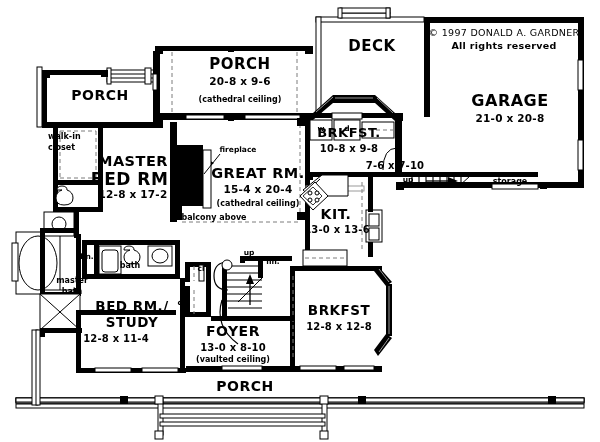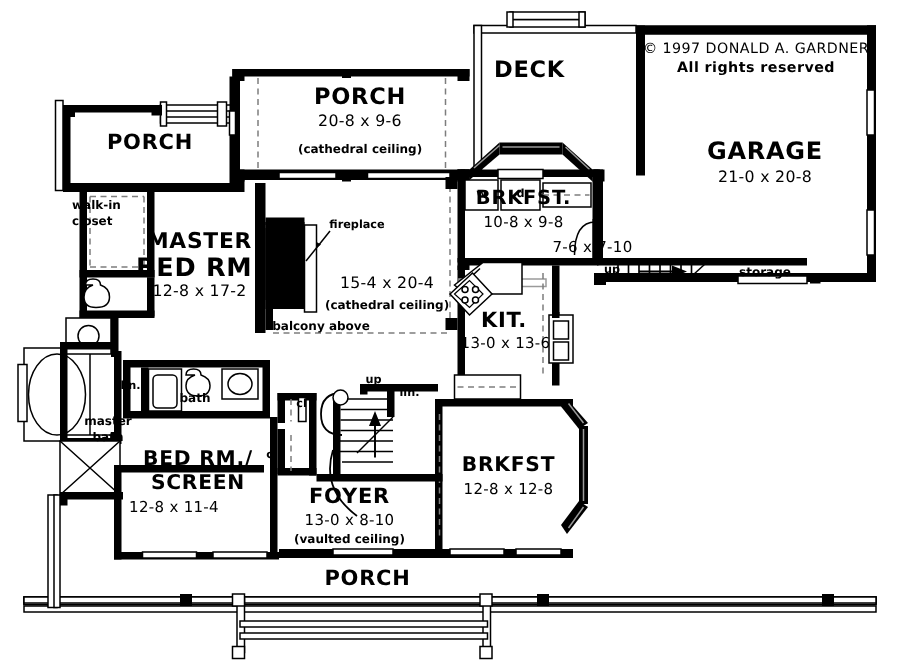--- a/index.html
+++ b/index.html
@@ -1,20 +1,20 @@
 <!DOCTYPE html>
 <html><head>
 <meta charset="utf-8">
 <style>
   html,body{margin:0;padding:0;background:#ffffff;}
   body{font-family:"DejaVu Sans","Liberation Sans",sans-serif;}
   #plan{position:relative;width:600px;height:442px;background:#ffffff;overflow:hidden;}
   .lbl{position:absolute;text-align:center;color:#000;line-height:1.12;white-space:nowrap;}
   .rname{font-weight:700;letter-spacing:.5px;}
-  .rdim{font-weight:400;letter-spacing:.2px;}
+  .rdim{font-weight:700;letter-spacing:.2px;}
   .note{font-weight:700;}
   .tiny{font-weight:700;}
   svg{position:absolute;left:0;top:0;}
   .w{fill:#000;}
   .thin{stroke:#000;fill:none;}
   .grey{stroke:#9a9a9a;fill:none;}
   .dash{stroke:#7d7d7d;fill:none;stroke-dasharray:4 3;stroke-width:1;}
   .fxthin{stroke:#000;fill:#fff;stroke-width:1;}
   .win{fill:#ffffff;stroke:#000;stroke-width:1;}
 </style>
@@ -356,53 +356,54 @@
 
 </svg>
 
 <div class="lbl" style="left:424px;top:28px;width:160px;font-size:9.5px;font-weight:400;letter-spacing:.3px;">© 1997  DONALD A. GARDNER</div>
 <div class="lbl" style="left:424px;top:41px;width:160px;font-size:9.5px;font-weight:700;letter-spacing:.3px;">All rights reserved</div>
 
 <div class="lbl rname" style="left:190px;top:56px;width:100px;font-size:15px;">PORCH</div>
 <div class="lbl rdim" style="left:190px;top:76px;width:100px;font-size:10.5px;">20-8  x  9-6</div>
 <div class="lbl note" style="left:185px;top:96px;width:110px;font-size:8px;">(cathedral  ceiling)</div>
 
-<div class="lbl rname" style="left:303px;top:38px;width:100px;font-size:15px;">DECK</div>
+<div class="lbl rname" style="left:322px;top:38px;width:100px;font-size:15px;">DECK</div>
 
 <div class="lbl rname" style="left:450px;top:92px;width:120px;font-size:16px;">GARAGE</div>
 <div class="lbl rdim" style="left:450px;top:113px;width:120px;font-size:10.5px;">21-0  x  20-8</div>
 
 <div class="lbl rname" style="left:55px;top:88px;width:90px;font-size:14px;">PORCH</div>
 
 <div class="lbl rname" style="left:190px;top:379px;width:110px;font-size:14px;">PORCH</div>
 
 <div class="lbl rname" style="left:88px;top:153px;width:90px;font-size:14.5px;">MASTER</div>
 <div class="lbl rname" style="left:88px;top:170px;width:90px;font-size:17px;">BED RM.</div>
 <div class="lbl rdim" style="left:88px;top:189px;width:90px;font-size:10.5px;">12-8  x  17-2</div>
 
+<div class="lbl rname" style="left:208px;top:165px;width:100px;font-size:14.5px;">GREAT RM.</div>
 <div class="lbl rdim" style="left:208px;top:184px;width:100px;font-size:10.5px;">15-4 x 20-4</div>
 <div class="lbl note" style="left:203px;top:200px;width:110px;font-size:8px;">(cathedral  ceiling)</div>
 
 <div class="lbl rname" style="left:303px;top:126px;width:92px;font-size:13px;">BRKFST.</div>
 <div class="lbl rdim" style="left:303px;top:143px;width:92px;font-size:10px;">10-8  x  9-8</div>
 
 <div class="lbl rdim" style="left:352px;top:160px;width:86px;font-size:10px;">7-6  x  7-10</div>
 
 <div class="lbl rname" style="left:300px;top:207px;width:72px;font-size:14px;">KIT.</div>
 <div class="lbl rdim" style="left:292px;top:224px;width:90px;font-size:10px;">13-0  x  13-6</div>
 
 <div class="lbl rname" style="left:296px;top:303px;width:86px;font-size:13.5px;">BRKFST</div>
 <div class="lbl rdim" style="left:296px;top:321px;width:86px;font-size:10px;">12-8  x  12-8</div>
 
 <div class="lbl rname" style="left:185px;top:324px;width:96px;font-size:14px;">FOYER</div>
 <div class="lbl rdim" style="left:185px;top:342px;width:96px;font-size:10px;">13-0  x  8-10</div>
 <div class="lbl note" style="left:182px;top:356px;width:102px;font-size:8px;">(vaulted  ceiling)</div>
 
 <div class="lbl rname" style="left:84px;top:299px;width:96px;font-size:13.5px;">BED RM./</div>
-<div class="lbl rname" style="left:84px;top:315px;width:96px;font-size:13.5px;">SCREEN</div>
+<div class="lbl rname" style="left:84px;top:315px;width:96px;font-size:13.5px;">STUDY</div>
 <div class="lbl rdim" style="left:68px;top:333px;width:96px;font-size:10px;text-align:center;">12-8  x  11-4</div>
 
 <div class="lbl tiny" style="left:48px;top:133px;width:52px;font-size:8px;text-align:left;">walk-in</div>
 <div class="lbl tiny" style="left:48px;top:144px;width:52px;font-size:8px;text-align:left;">closet</div>
 
 <div class="lbl tiny" style="left:45px;top:277px;width:54px;font-size:8px;">master</div>
 <div class="lbl tiny" style="left:45px;top:288px;width:54px;font-size:8px;">bath</div>
 
 <div class="lbl tiny" style="left:110px;top:262px;width:40px;font-size:8px;">bath</div>
 

